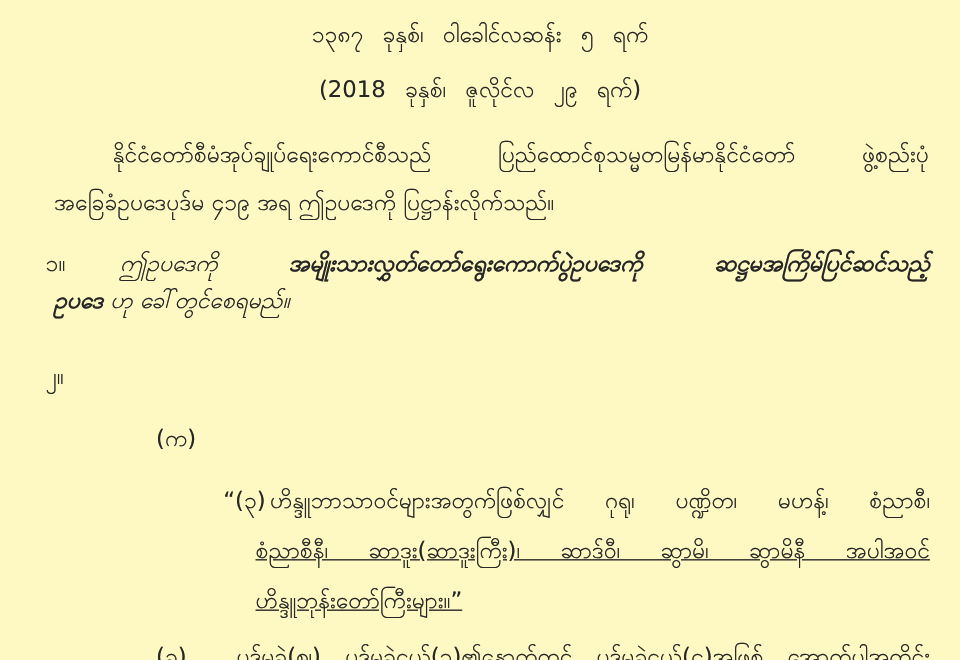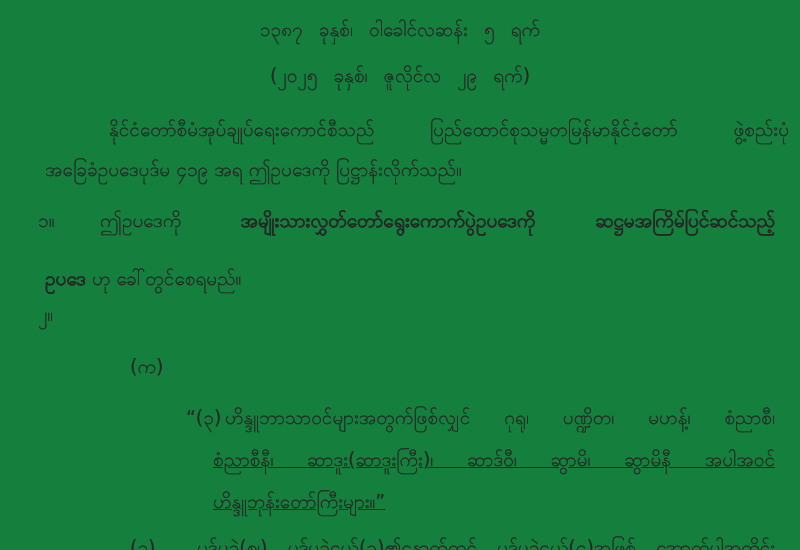--- a/index.html
+++ b/index.html
@@ -1,19 +1,19 @@
 <!DOCTYPE html>
 <html><head>
 <meta charset="utf-8">
 <style>
   html,body{margin:0;padding:0;}
   .page{
     position:relative;
     width:800px;height:550px;
-    background:#15803d;
+    background:#fef9c3;
     overflow:hidden;
     font-family:"DejaVu Sans","Liberation Sans",sans-serif;
     color:#262626;
   }
   .line{
     position:absolute;
     font-size:19px;
     line-height:34px;
     white-space:nowrap;
     text-shadow:0 0 0.5px rgba(40,40,40,0.45);
@@ -32,34 +32,34 @@
   }
   .b{font-weight:bold;}
 </style>
 </head>
 <body>
 
 <div class="page">
 
   <div class="line center" style="top:12px;">၁၃၈၇ ခုနှစ်၊ ဝါခေါင်လဆန်း ၅ ရက်</div>
 
-  <div class="line center" style="top:58px;">(၂၀၂၅ ခုနှစ်၊ ဇူလိုင်လ ၂၉ ရက်)</div>
+  <div class="line center" style="top:58px;">(2018 ခုနှစ်၊ ဇူလိုင်လ ၂၉ ရက်)</div>
 
-  <div class="line just" style="top:112px;left:59px;width:730px;text-indent:50px;">နိုင်ငံတော်စီမံအုပ်ချုပ်ရေးကောင်စီသည် ပြည်ထောင်စုသမ္မတမြန်မာနိုင်ငံတော် ဖွဲ့စည်းပုံ</div>
+  <div class="line just" style="top:112px;left:44px;width:730px;text-indent:50px;">နိုင်ငံတော်စီမံအုပ်ချုပ်ရေးကောင်စီသည် ပြည်ထောင်စုသမ္မတမြန်မာနိုင်ငံတော် ဖွဲ့စည်းပုံ</div>
 
   <div class="line" style="top:152px;left:45px;">အခြေခံဥပဒေပုဒ်မ ၄၁၉ အရ ဤဥပဒေကို ပြဋ္ဌာန်းလိုက်သည်။</div>
 
   <div class="line" style="top:203px;left:38px;">၁။</div>
 
-  <div class="line just" style="top:203px;left:100px;width:675px;">
+  <div class="line just" style="top:203px;left:100px;width:675px;font-style:italic;">
     <span>ဤဥပဒေကို</span>
     <span class="b">အမျိုးသားလွှတ်တော်ရွေးကောက်ပွဲဥပဒေကို ဆဋ္ဌမအကြိမ်ပြင်ဆင်သည့်</span>
   </div>
 
-  <div class="line" style="top:261px;left:45px;">
+  <div class="line" style="top:234px;left:45px;font-style:italic;">
     <span class="b">ဥပဒေ</span>
     <span>ဟု ခေါ်တွင်စေရမည်။</span>
   </div>
 
   <div class="line" style="top:297px;left:38px;">၂။</div>
 
 
   <div class="line" style="top:349px;left:130px;">(က)</div>
 
 

